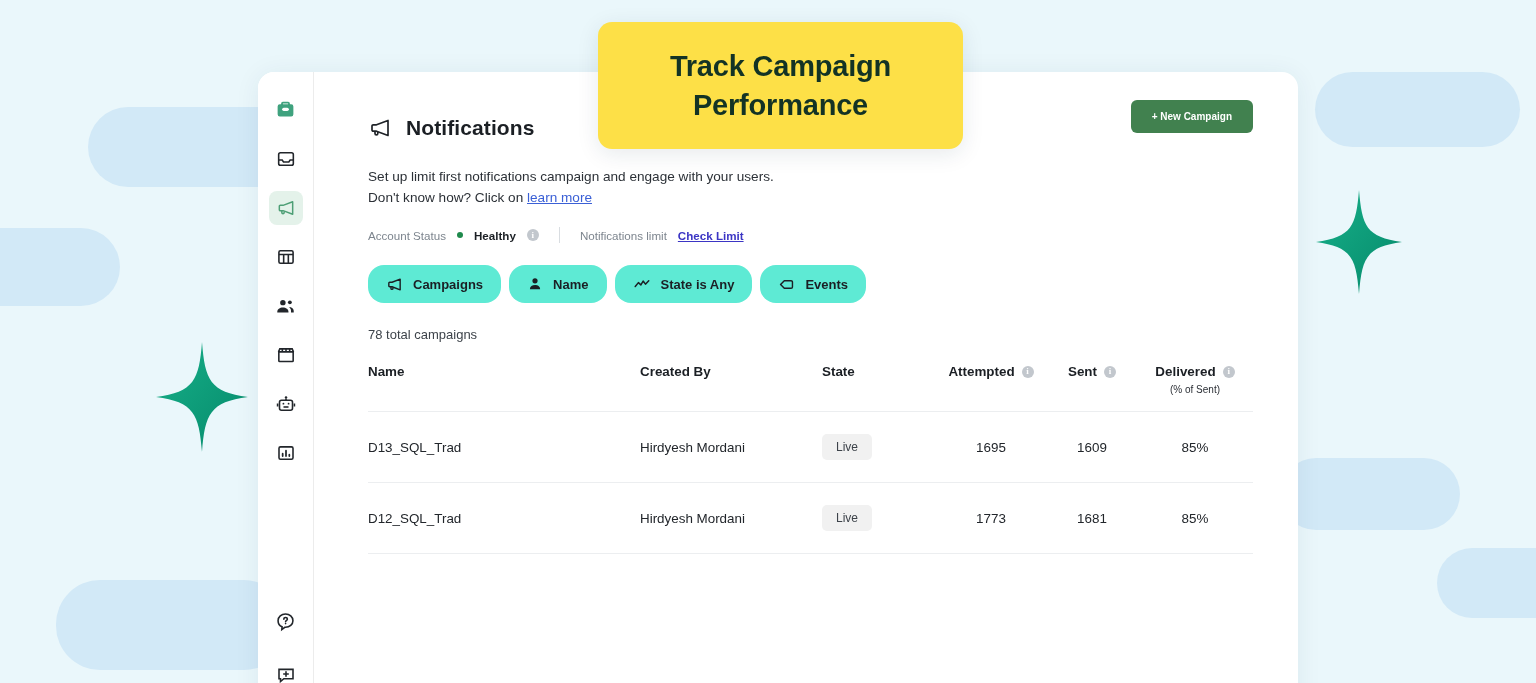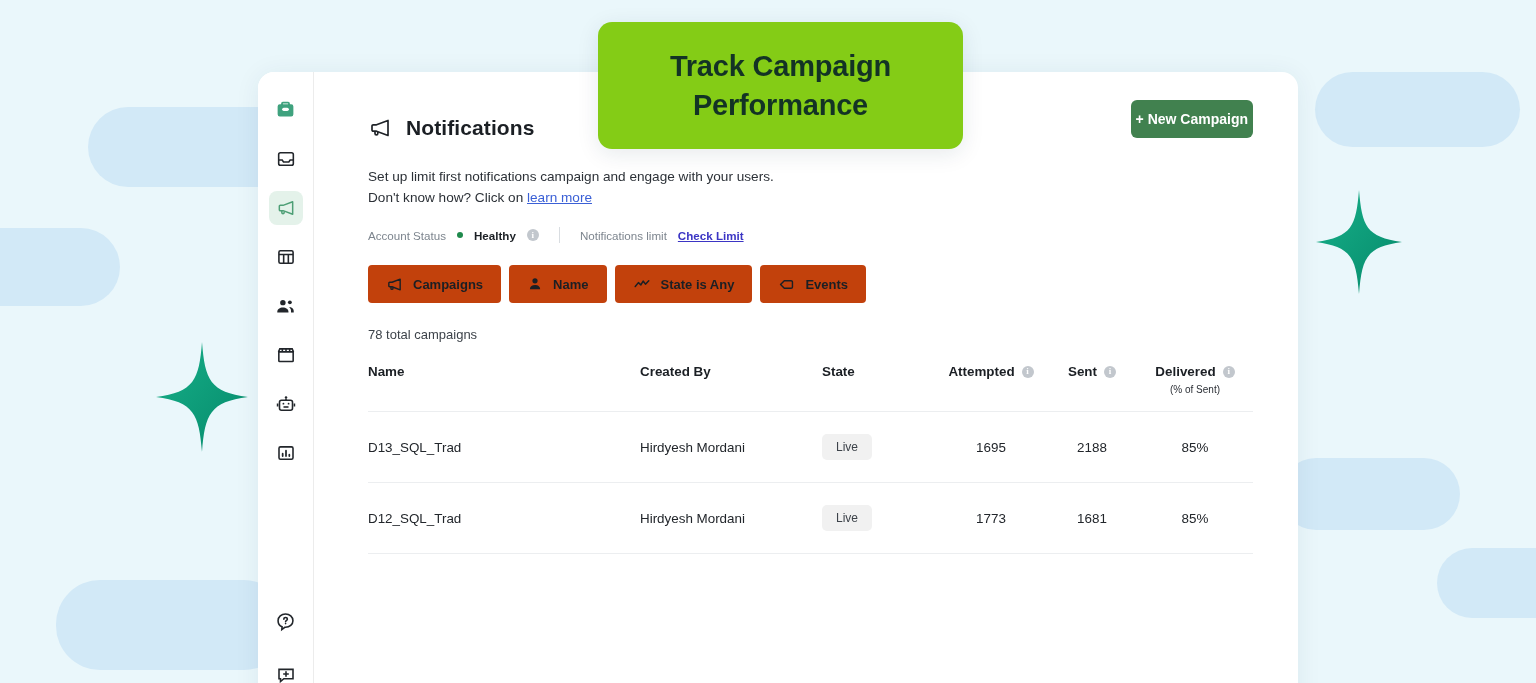--- a/index.html
+++ b/index.html
@@ -111,23 +111,23 @@
     color: #1b1f24;
     letter-spacing: .1px;
   }
 
   .new-campaign-btn {
     background: #41814f;
     color: #ffffff;
     border: none;
     border-radius: 6px;
     font-family: "Liberation Sans", sans-serif;
-    font-size: 14px;
-    font-weight: bold;
-    padding: 11px 5px;
+    font-size: 10px;
+    font-weight: bold;
+    padding: 11px 21px;
     cursor: pointer;
     white-space: nowrap;
     margin-top: -16px;
   }
 
   .subtitle {
     margin-top: 26px;
     font-size: 13.6px;
     line-height: 1.55;
     color: #2c3137;
@@ -201,23 +201,23 @@
     border-bottom-color: #2f8b55;
   }
 
   
   .filters {
     margin-top: 22px;
     display: flex;
     gap: 8px;
   }
   .chip {
-    background: #c2410c;
+    background: #5eead4;
     border: none;
-    border-radius: 4px;
+    border-radius: 16px;
     height: 38px;
     padding: 0 18px;
     display: flex;
     align-items: center;
     gap: 10px;
     font-family: "Liberation Sans", sans-serif;
     font-size: 13px;
     font-weight: bold;
     color: #1b1f24;
     cursor: pointer;
@@ -281,21 +281,21 @@
     padding: 6px 14px;
   }
 
   
   .callout {
     position: absolute;
     left: 598px;
     top: 22px;
     width: 365px;
     height: 127px;
-    background: #84cc16;
+    background: #fde047;
     border-radius: 14px;
     box-shadow: 0 5px 22px rgba(20, 50, 70, 0.10);
     display: flex;
     align-items: center;
     justify-content: center;
     text-align: center;
     z-index: 20;
   }
   .callout-text {
     font-size: 29px;
@@ -569,21 +569,21 @@
         </tr>
       </thead>
       <tbody>
         <tr>
           <td>D13_SQL_Trad</td>
           <td>Hirdyesh Mordani</td>
           <td>
             <span class="badge-live">Live</span>
           </td>
           <td class="num">1695</td>
-          <td class="num">2188</td>
+          <td class="num">1609</td>
           <td class="num">85%</td>
         </tr>
         <tr>
           <td>D12_SQL_Trad</td>
           <td>Hirdyesh Mordani</td>
           <td>
             <span class="badge-live">Live</span>
           </td>
           <td class="num">1773</td>
           <td class="num">1681</td>

